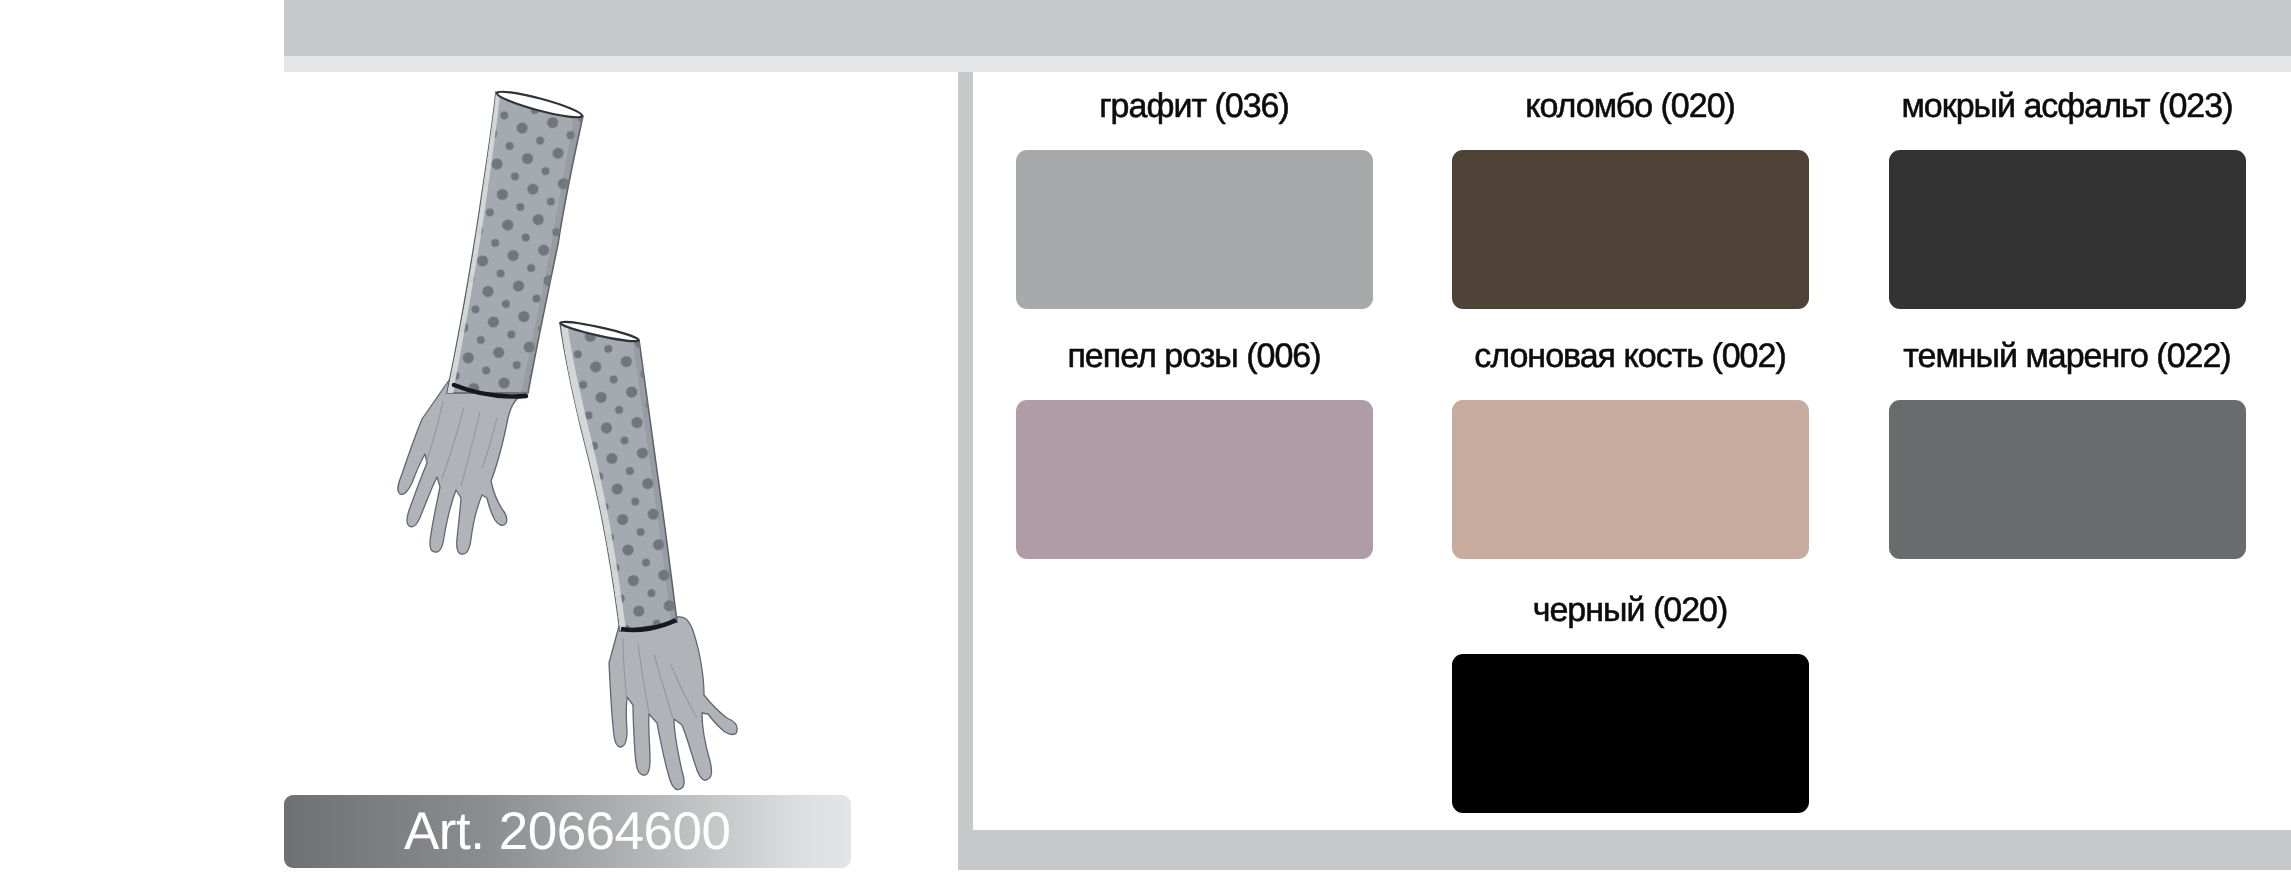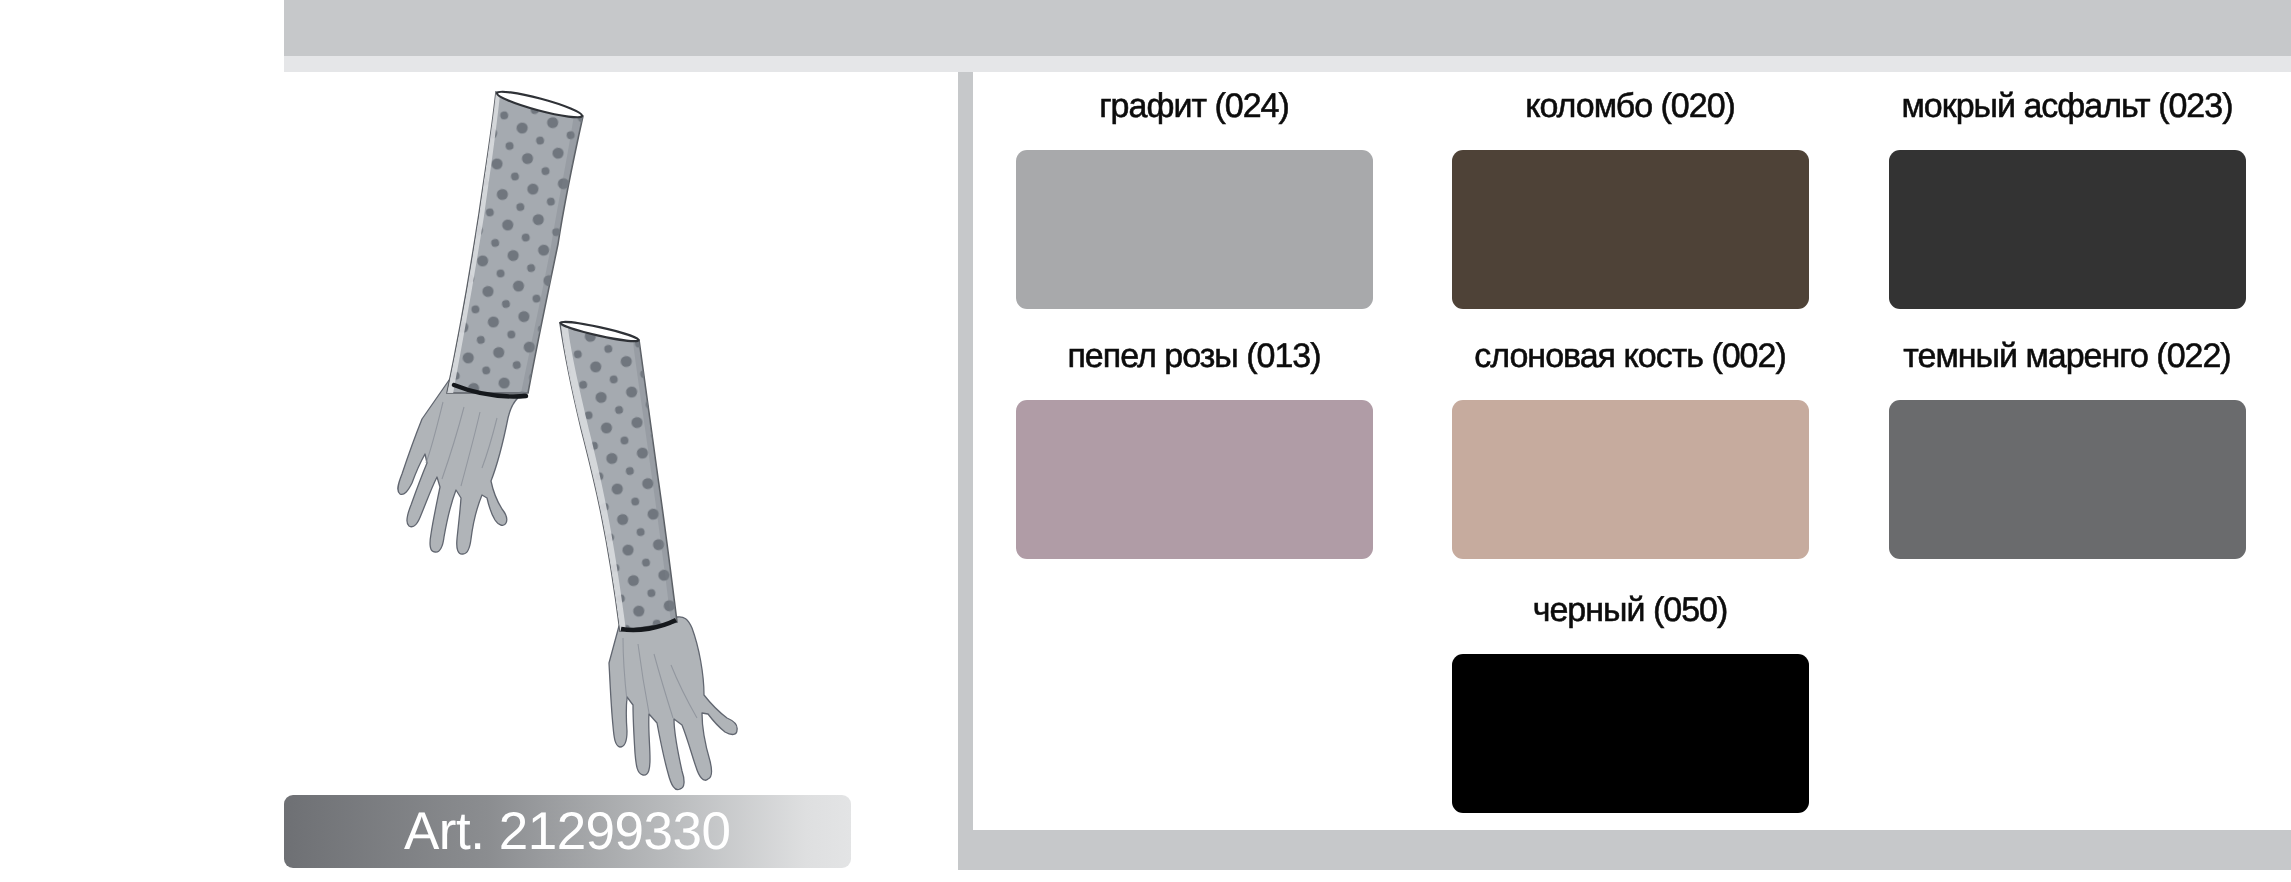--- a/index.html
+++ b/index.html
@@ -125,49 +125,49 @@
                      C232,442 220,392 209,348 C198,302 191,270 188,246 Z" fill="#d9dcdf" opacity="0.9"></path>
             <path d="M253,260 C258,300 265,344 272,396 C279,444 285,492 291,540 L297,540
                      C291,492 285,444 278,396 C271,344 265,300 259,258 Z" fill="#7b8189" opacity="0.30"></path>
           </g>
           <ellipse cx="219.5" cy="249.5" rx="40" ry="4.2" transform="rotate(12.5 219.5 249.5)" fill="#ffffff" stroke="#2f3237" stroke-width="2.2"></ellipse>
           <path d="M241,547 C258,550 280,546 296,538" fill="none" stroke="#15181c" stroke-width="4.6"></path>
         </g>
       </svg>
     </div>
     <div class="artbar">
-      <div class="artbar-label">Art. 21299330</div>
+      <div class="artbar-label">Art. 20664600</div>
     </div>
   </div>
 
   <div class="panel"></div>
   <div class="panel-inner"></div>
   <div class="grid" id="grid">
       <div class="cell" style="left: 43px; top: 17px;">
-        <div class="label">графит (024)</div>
+        <div class="label">графит (036)</div>
         <div class="chip" style="top: 61px; background: rgb(168, 169, 171);"></div>
       </div>
       <div class="cell" style="left: 479px; top: 17px;">
         <div class="label">коломбо (020)</div>
         <div class="chip" style="top: 61px; background: rgb(78, 66, 55);"></div>
       </div>
       <div class="cell" style="left: 916px; top: 17px;">
         <div class="label">мокрый асфальт (023)</div>
         <div class="chip" style="top: 61px; background: rgb(51, 51, 51);"></div>
       </div>
       <div class="cell" style="left: 43px; top: 267px;">
-        <div class="label">пепел розы (013)</div>
+        <div class="label">пепел розы (006)</div>
         <div class="chip" style="top: 61px; background: rgb(176, 156, 166);"></div>
       </div>
       <div class="cell" style="left: 479px; top: 267px;">
         <div class="label">слоновая кость (002)</div>
         <div class="chip" style="top: 61px; background: rgb(198, 171, 158);"></div>
       </div>
       <div class="cell" style="left: 916px; top: 267px;">
         <div class="label">темный маренго (022)</div>
         <div class="chip" style="top: 61px; background: rgb(106, 107, 109);"></div>
       </div>
       <div class="cell" style="left: 479px; top: 521px;">
-        <div class="label">черный (050)</div>
+        <div class="label">черный (020)</div>
         <div class="chip" style="top: 61px; background: rgb(0, 0, 0);"></div>
       </div>
     </div>
 </div>
 
 </body></html>

